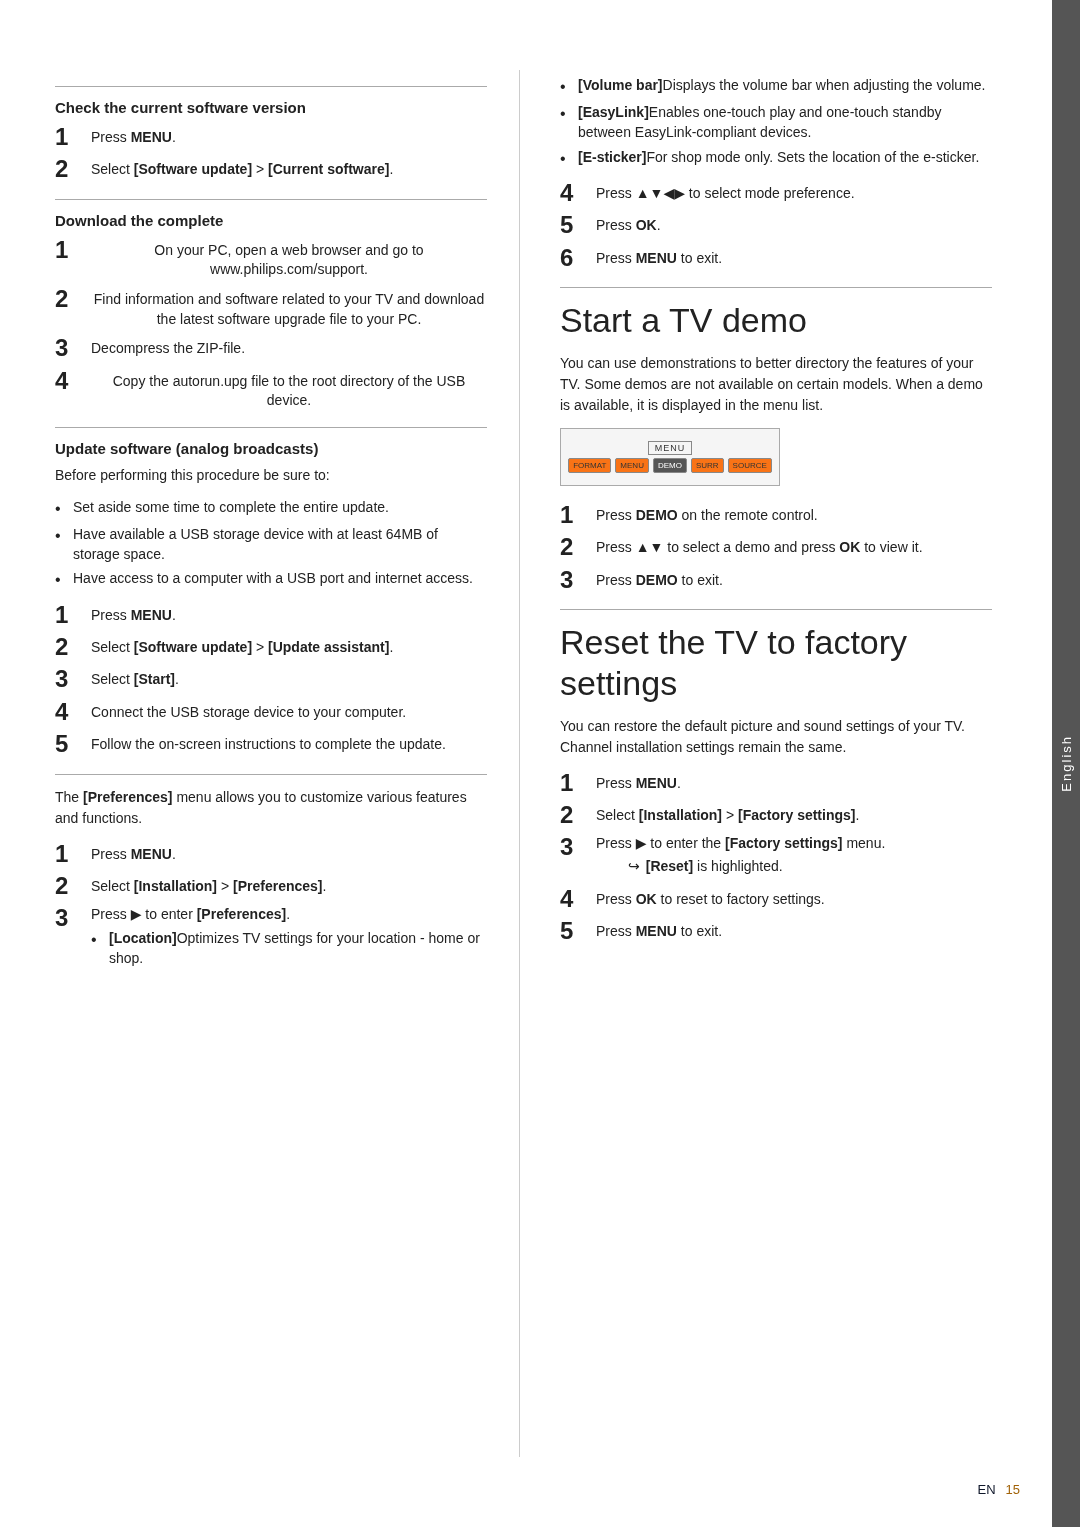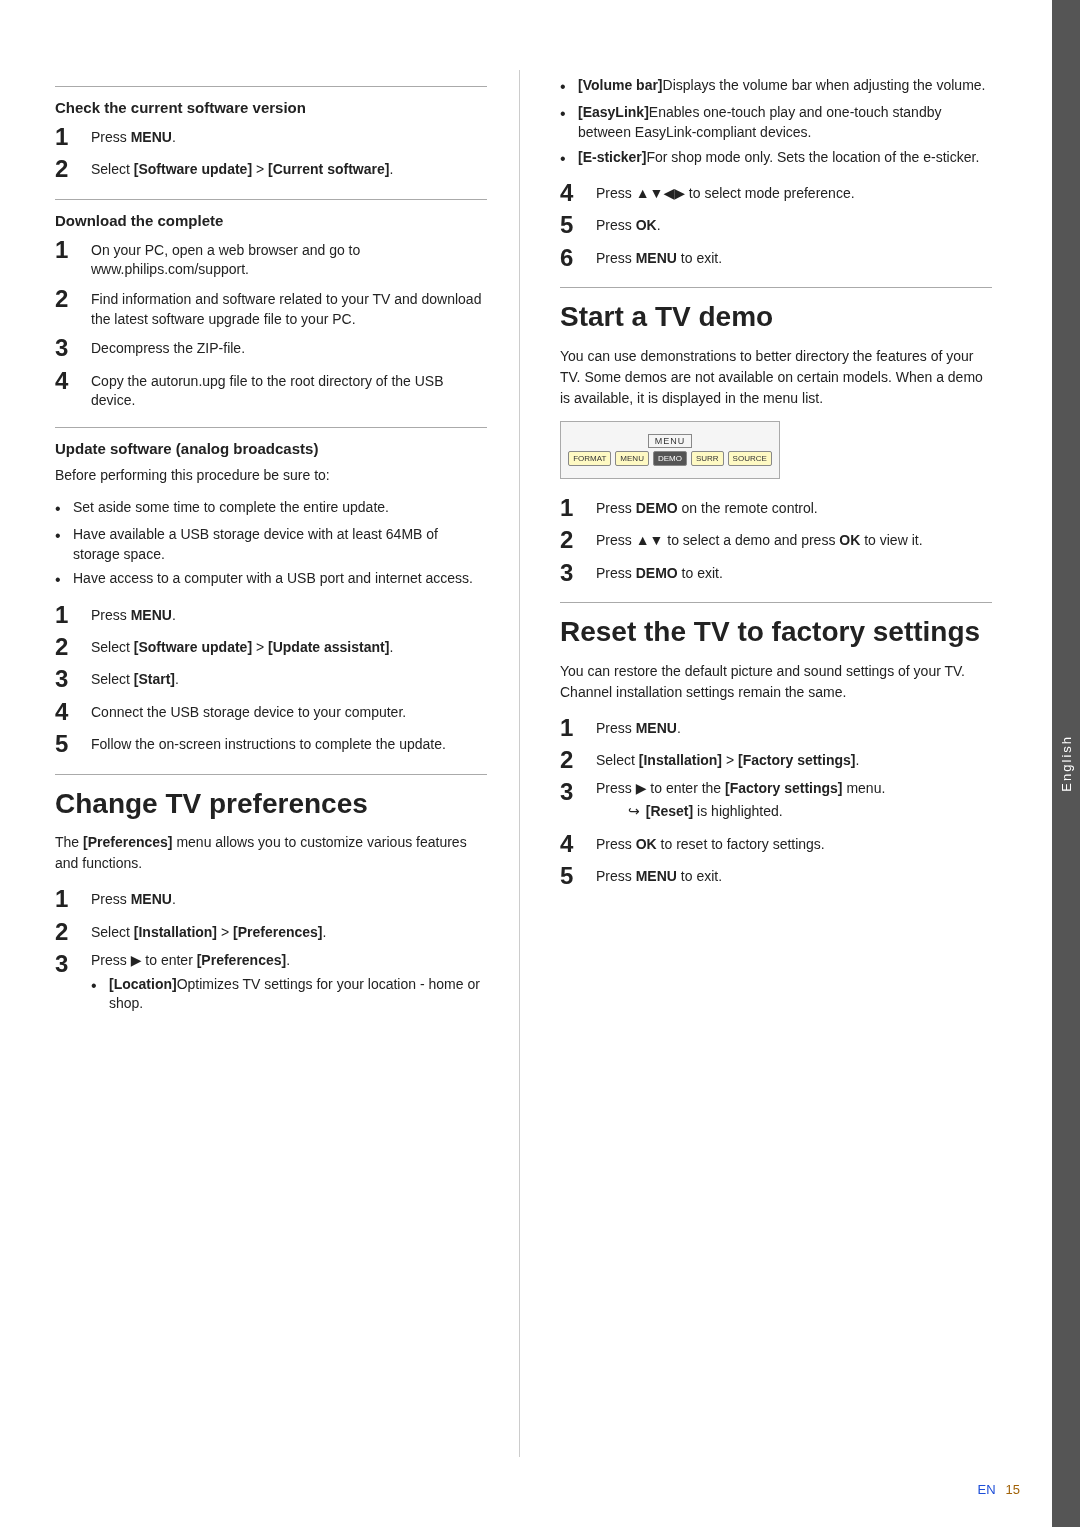--- a/index.html
+++ b/index.html
@@ -70,22 +70,22 @@
     }
 
     .section-divider {
       border: none;
       border-top: 1.5px solid #aaa;
       margin: 16px 0 12px 0;
     }
 
     
     .big-title {
-      font-size: 28px;
-      font-weight: 700;
+      font-size: 34px;
+      font-weight: 400;
       color: #222;
       margin-bottom: 12px;
       margin-top: 4px;
       line-height: 1.2;
     }
 
     
     .step-list {
       list-style: none;
       margin: 0;
@@ -105,20 +105,21 @@
       min-width: 32px;
       line-height: 1.1;
       margin-right: 4px;
     }
 
     .step-text {
       font-size: 14px;
       color: #222;
       line-height: 1.4;
       padding-top: 4px;
+      text-align: center;
     }
 
     .step-text b, .step-text strong {
       font-weight: bold;
     }
 
     
     .bullet-list {
       list-style: none;
       margin: 6px 0 10px 0;
@@ -190,21 +191,21 @@
     }
 
     .tv-menu-row {
       display: flex;
       gap: 4px;
       align-items: center;
     }
 
     .tv-menu-btn {
       border: 1px solid #888;
-      background: #fef9c3;
+      background: #f97316;
       font-size: 8px;
       padding: 2px 4px;
       color: #333;
       border-radius: 2px;
     }
 
     .tv-menu-btn.active {
       background: #555;
       color: #fff;
     }
@@ -290,21 +291,20 @@
           <span class="step-number">4</span>
           <span class="step-text">Connect the USB storage device to your computer.</span>
         </li>
         <li class="step-item">
           <span class="step-number">5</span>
           <span class="step-text">Follow the on-screen instructions to complete the update.</span>
         </li>
       </ol>
 
       <hr class="section-divider">
-      <div class="big-title">Change TV preferences</div>
       <p class="desc-text">The <strong>[Preferences]</strong> menu allows you to customize various features and functions.</p>
       <ol class="step-list">
         <li class="step-item">
           <span class="step-number">1</span>
           <span class="step-text">Press <strong>MENU</strong>.</span>
         </li>
         <li class="step-item">
           <span class="step-number">2</span>
           <span class="step-text">Select <strong>[Installation]</strong> &gt; <strong>[Preferences]</strong>.</span>
         </li>
@@ -418,17 +418,17 @@
         <li class="step-item">
           <span class="step-number">5</span>
           <span class="step-text">Press <strong>MENU</strong> to exit.</span>
         </li>
       </ol>
 
     </div>
   </div>
 
   <div style="position:absolute; bottom:30px; right:60px; display:flex; gap:10px; align-items:center;">
-    <span style="font-size:13px;color:#1d4ed8;">EN</span>
+    <span style="font-size:13px;color:#0f172a;">EN</span>
     <span style="font-size:13px;color:#a16207;">15</span>
   </div>
 
 </div>
 
 </body></html>

